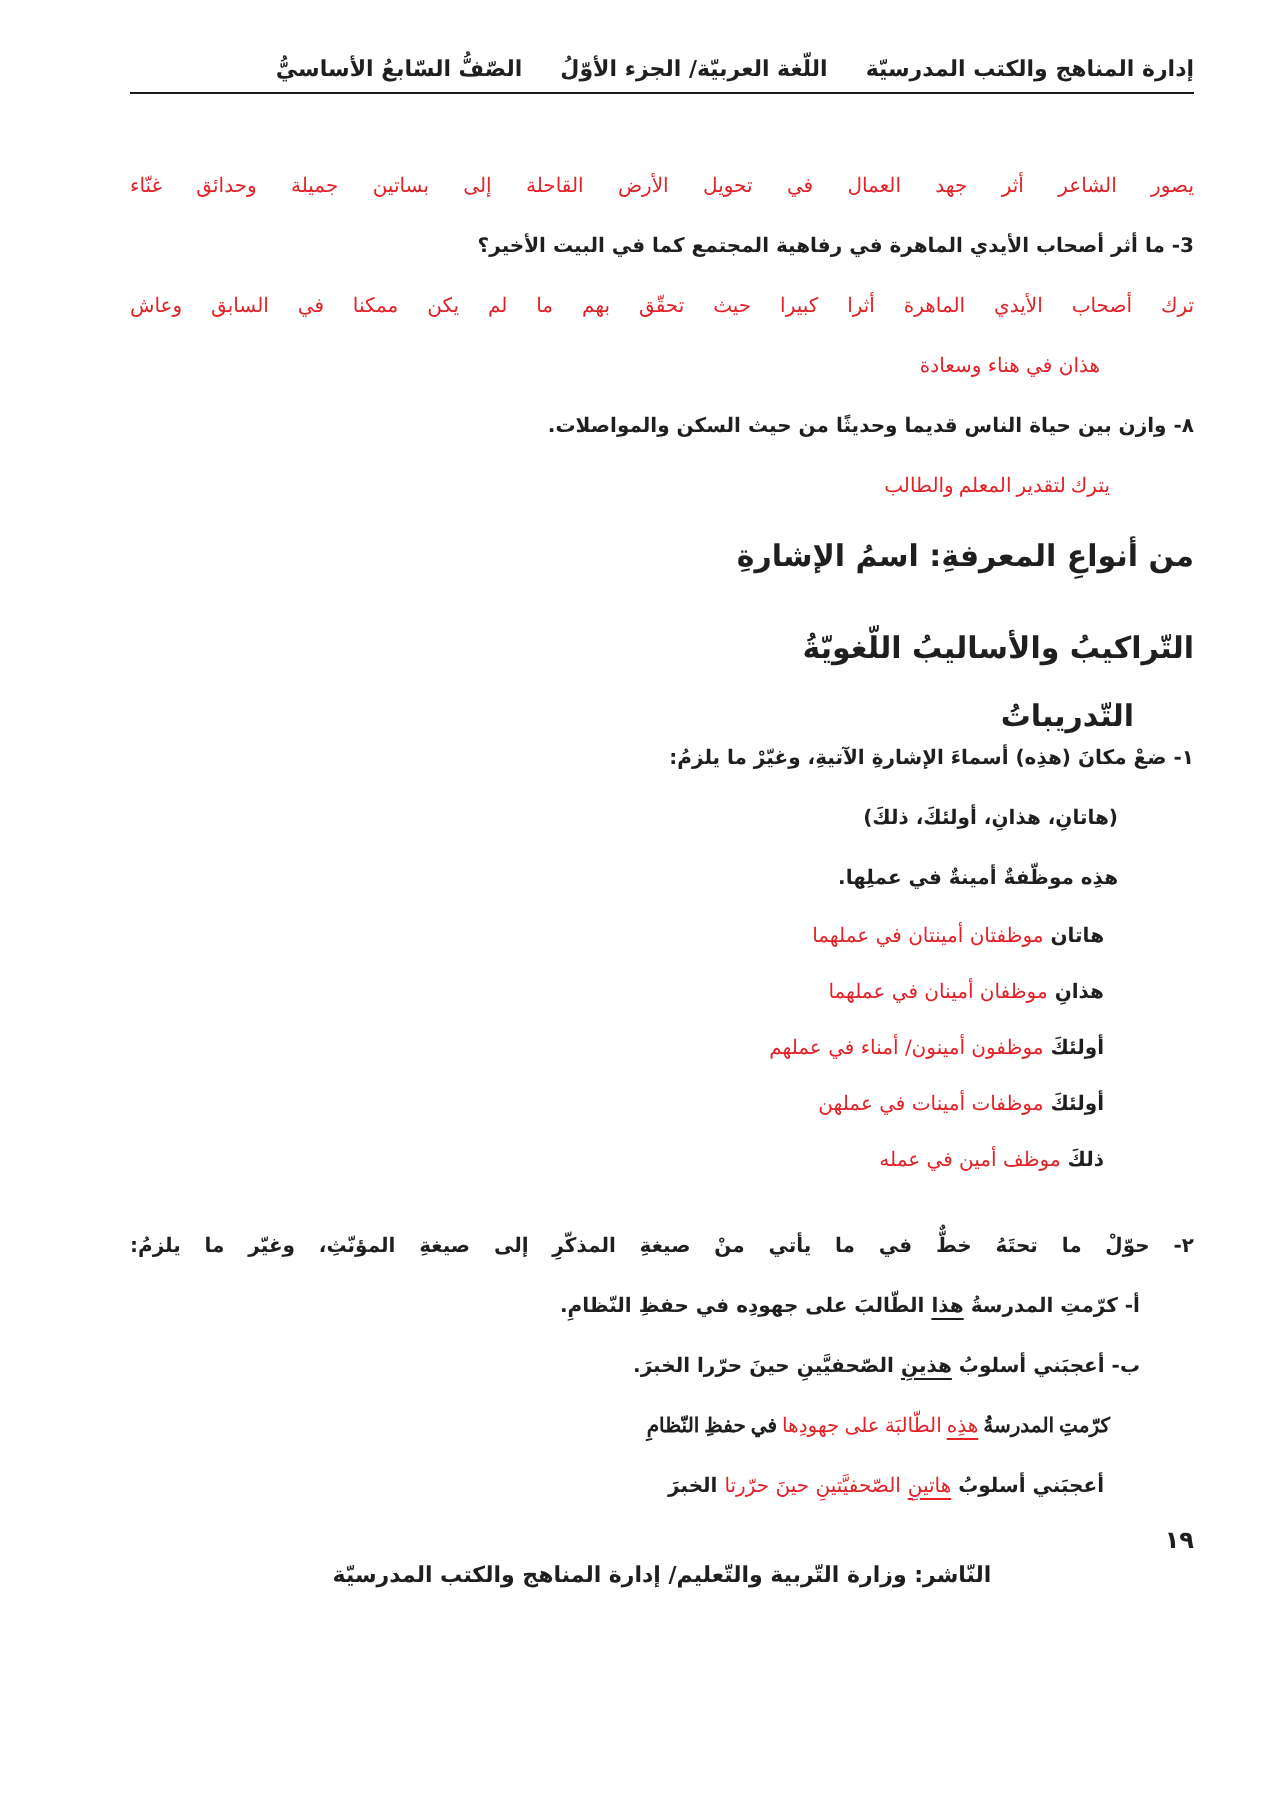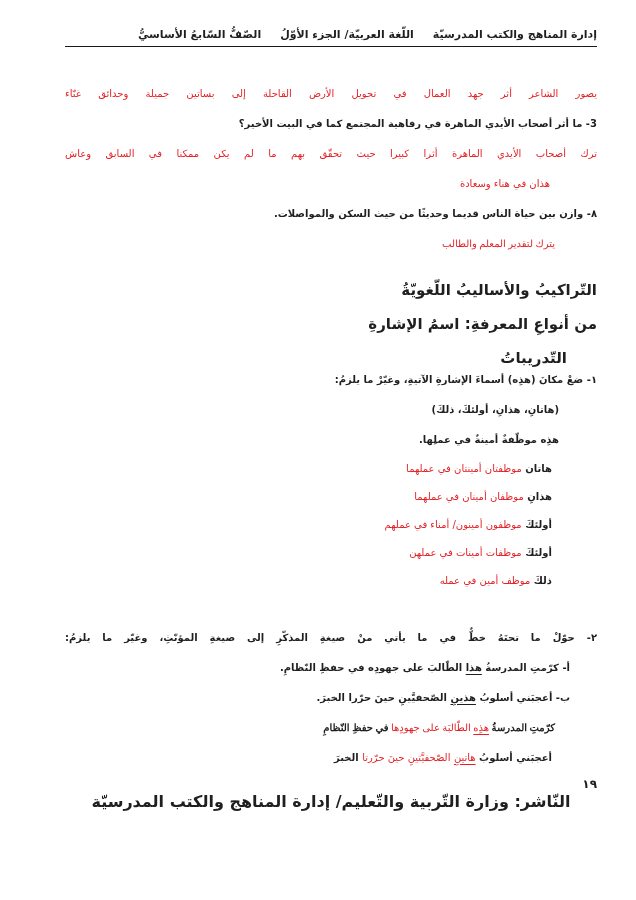--- a/index.html
+++ b/index.html
@@ -21,29 +21,29 @@
   .red{color:var(--red);font-weight:normal;}
   .redline{color:var(--red);font-weight:normal;}
   .ind30{padding-right:30px;}
   .ind38{padding-right:38px;}
   .ind42{padding-right:42px;font-family:Liberation Serif, serif;}
   .ind45{padding-right:45px;}
   .ind47{padding-right:47px;}
   .ind27{padding-right:27px;}
   .heading{font-size:15px;font-weight:bold;line-height:30px;text-align:right;}
   .mt32{margin-top:32px;}
-  .mt28{margin-top:28px;}
+  .mt28{margin-top:14px;}
   .mt16{margin-top:16px;}
   .mt4{margin-top:4px;}
   .mtneg8{margin-top:-8px;}
   .anslist .line{line-height:28px;}
   .u{text-decoration:underline;text-underline-offset:3px;}
   .ured{text-decoration:underline;text-underline-offset:3px;}
   .pagenum{text-align:right;font-size:12px;font-weight:bold;line-height:18px;margin-top:2px;}
-  .pubfooter{text-align:center;font-size:16px;font-weight:bold;line-height:18px;}
+  .pubfooter{text-align:center;font-size:11px;font-weight:bold;line-height:18px;}
 </style>
 </head>
 <body>
 
 <div class="page">
   <div class="content">
 
     <div class="hdr">
       <span>إدارة المناهج والكتب المدرسيّة</span>
       <span>اللّغة العربيّة/ الجزء الأوّلُ</span>
@@ -54,22 +54,22 @@
       <div class="line redline justify">يصور الشاعر أثر جهد العمال في تحويل الأرض القاحلة إلى بساتين جميلة وحدائق غنّاء</div>
     </div>
 
     <div class="line">3- ما أثر أصحاب الأيدي الماهرة في رفاهية المجتمع كما في البيت الأخير؟</div>
     <div class="line redline justify">ترك أصحاب الأيدي الماهرة أثرا كبيرا حيث تحقّق بهم ما لم يكن ممكنا في السابق وعاش</div>
     <div class="line redline ind47">هذان في هناء وسعادة</div>
 
     <div class="line">٨- وازن بين حياة الناس قديما وحديثًا من حيث السكن والمواصلات.</div>
     <div class="line redline ind42">يترك لتقدير المعلم والطالب</div>
 
+    <div class="heading mt4">من أنواعِ المعرفةِ: اسمُ الإشارةِ</div>
     <div class="heading mt16">التّراكيبُ والأساليبُ اللّغويّةُ</div>
-    <div class="heading mt4">من أنواعِ المعرفةِ: اسمُ الإشارةِ</div>
     <div class="heading mt4 ind30">التّدريباتُ</div>
 
     <div class="mtneg8">
       <div class="line">١- ضعْ مكانَ (هذِه) أسماءَ الإشارةِ الآتيةِ، وغيّرْ ما يلزمُ:</div>
       <div class="line ind38">(هاتانِ، هذانِ، أولئكَ، ذلكَ)</div>
       <div class="line ind38">هذِه موظّفةٌ أمينةٌ في عملِها.</div>
       <div class="anslist">
         <div class="line ind45">
           <span>هاتان</span>
           <span class="red">موظفتان أمينتان في عملهما</span>

